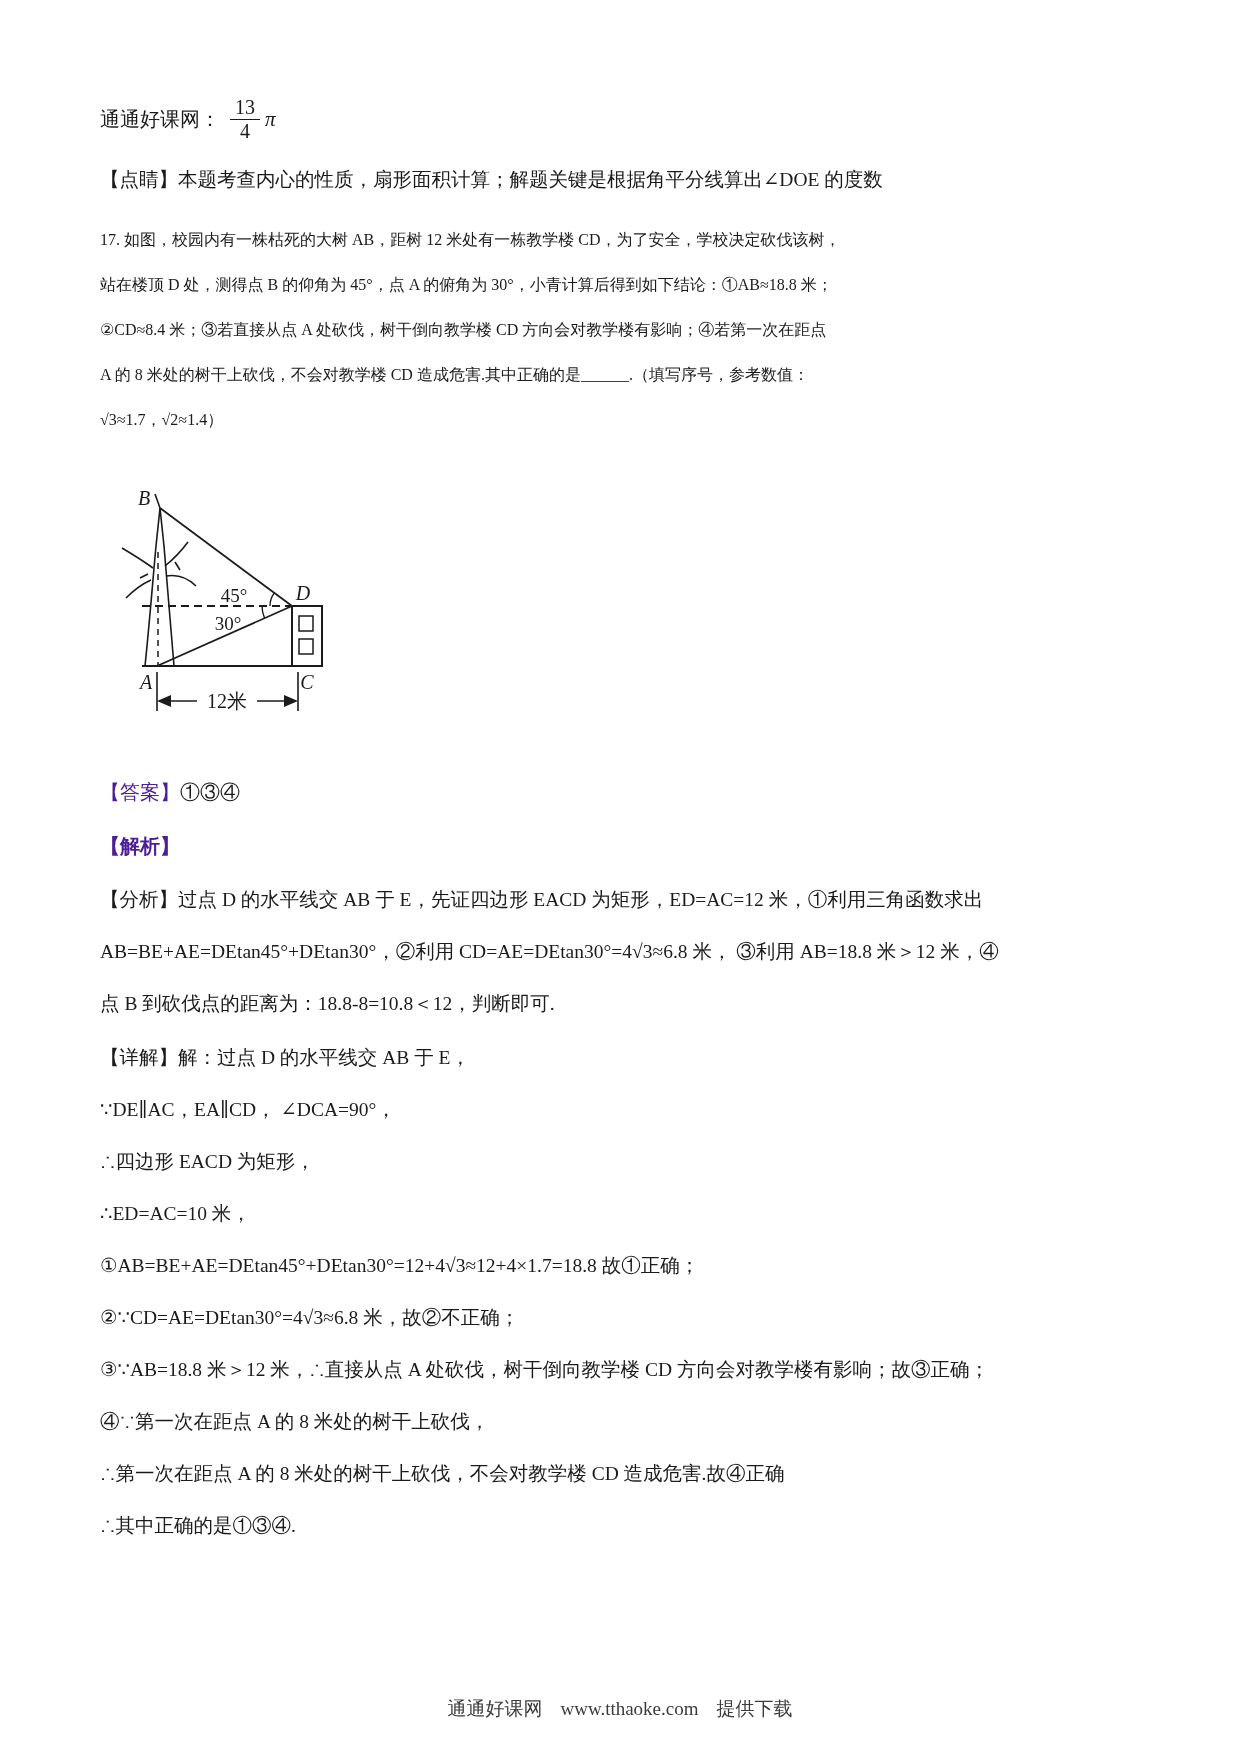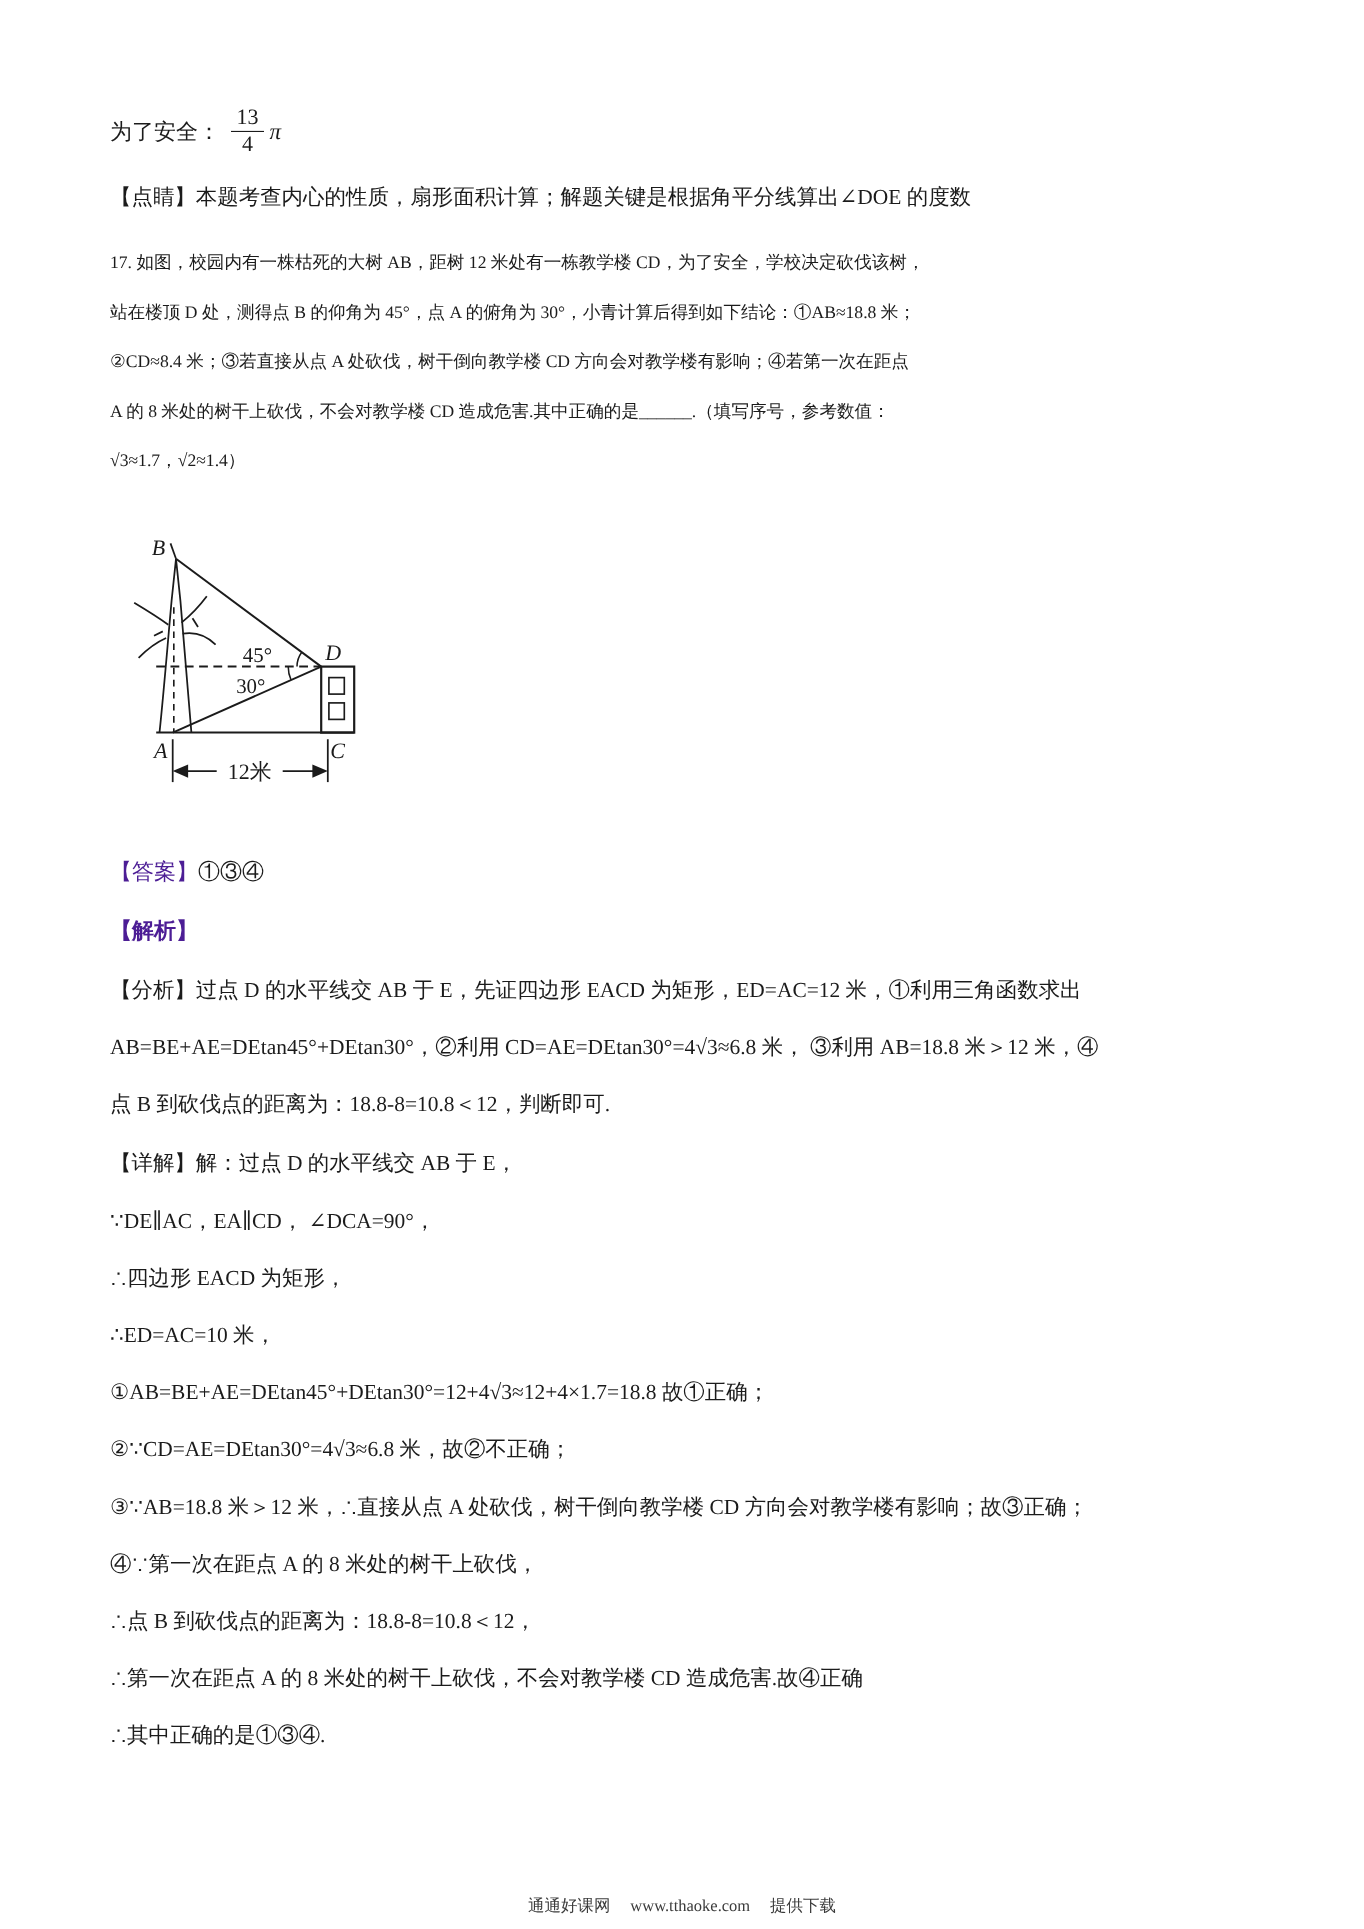--- a/index.html
+++ b/index.html
@@ -29,36 +29,36 @@
   .figure-wrap { margin-top:44px; margin-left:0px; }
 
   .answer-line { margin-top:44px; font-size:20px; line-height:28px; }
   .blue { color:#4c1d95; }
 
   .section-head { margin-top:26px; font-size:20px; line-height:28px;font-weight:bold; }
   .s-block { margin-top:26px; }
   .s-line { font-size:19.5px; line-height:28px; margin-bottom:24px; }
 
   .footer {
-    position:absolute; left:0; right:0; bottom:12px;
-    text-align:center; font-size:15px; color:#3b3b3b;
+    position:absolute; left:0; right:0; bottom:32px;
+    text-align:center; font-size:19px; color:#3b3b3b;
   }
   .footer span { margin:0 9px; }
 
   svg text { font-family:"Liberation Serif","DejaVu Serif",serif; }
   .lbl-italic { font-style:italic; }
 </style>
 </head>
 <body>
 
 <div class="page">
   <div class="content">
 
     <div class="ans-row">
-      <span>为了安全：</span>
+      <span>通通好课网：</span>
       <span class="frac">
         <span class="num">13</span>
         <span class="den">4</span>
       </span>
       <span class="pi">π</span>
     </div>
     <div class="note-line">【点睛】本题考查内心的性质，扇形面积计算；解题关键是根据角平分线算出∠DOE 的度数</div>
 
     <div class="problem">
       <div class="p-line">17. 如图，校园内有一株枯死的大树 AB，距树 12 米处有一栋教学楼 CD，为了安全，学校决定砍伐该树，</div>
@@ -139,21 +139,20 @@
 
     <div class="s-block">
       <div class="s-line">【详解】解：过点 D 的水平线交 AB 于 E，</div>
       <div class="s-line">∵DE∥AC，EA∥CD， ∠DCA=90°，</div>
       <div class="s-line">∴四边形 EACD 为矩形，</div>
       <div class="s-line">∴ED=AC=10 米，</div>
       <div class="s-line">①AB=BE+AE=DEtan45°+DEtan30°=12+4√3≈12+4×1.7=18.8 故①正确；</div>
       <div class="s-line">②∵CD=AE=DEtan30°=4√3≈6.8 米，故②不正确；</div>
       <div class="s-line">③∵AB=18.8 米＞12 米，∴直接从点 A 处砍伐，树干倒向教学楼 CD 方向会对教学楼有影响；故③正确；</div>
       <div class="s-line">④∵第一次在距点 A 的 8 米处的树干上砍伐，</div>
-      <div class="s-line">∴点 B 到砍伐点的距离为：18.8-8=10.8＜12，</div>
       <div class="s-line">∴第一次在距点 A 的 8 米处的树干上砍伐，不会对教学楼 CD 造成危害.故④正确</div>
       <div class="s-line">∴其中正确的是①③④.</div>
     </div>
 
   </div>
 
   <div class="footer">
     <span>通通好课网</span><span>www.tthaoke.com</span><span>提供下载</span>
   </div>
 </div>

